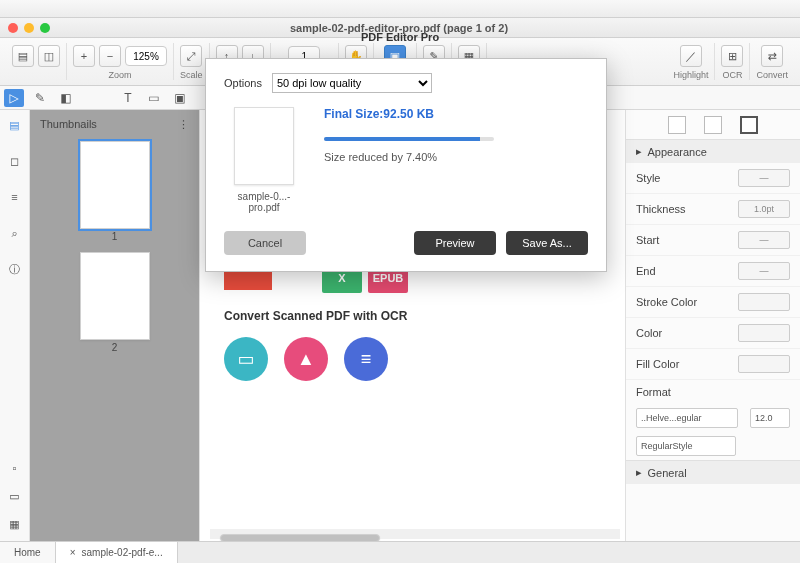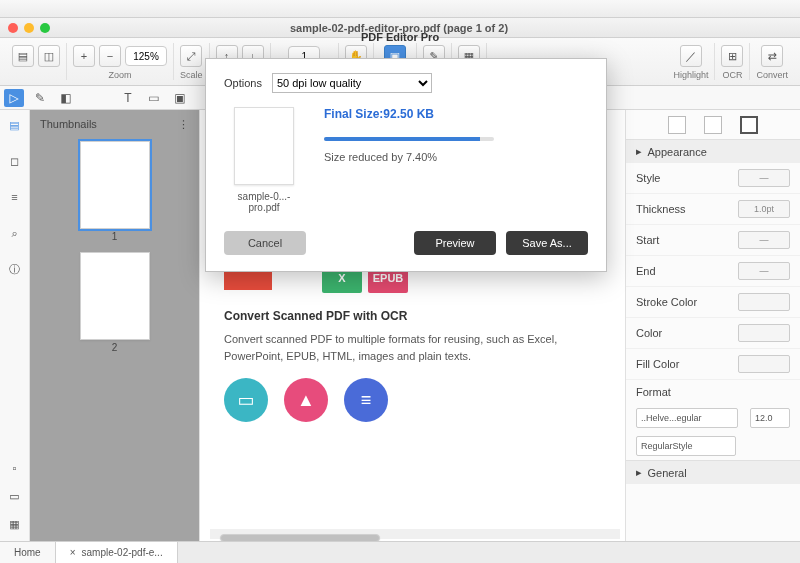--- a/index.html
+++ b/index.html
@@ -222,21 +222,20 @@
       <div class="bigdoc">⌕</div>
       <div class="arrow"></div>
       <div class="smgrid">
         <div class="sm w">W</div>
         <div class="sm p">P</div>
         <div class="sm x">X</div>
         <div class="sm e">EPUB</div>
       </div>
     </div>
     <h4>Convert Scanned PDF with OCR</h4>
-    <p>Convert scanned PDF to multiple formats for reusing, such as Excel, PowerPoint, EPUB, HTML, images and plain texts.</p>
     <div class="circrow">
       <div class="circ c1">▭</div>
       <div class="circ c2">▲</div>
       <div class="circ c3">≡</div>
     </div>
   </div>
 
   <div class="rightpanel">
     <div class="rp-tabs">
       <div class="rp-tab"></div>

